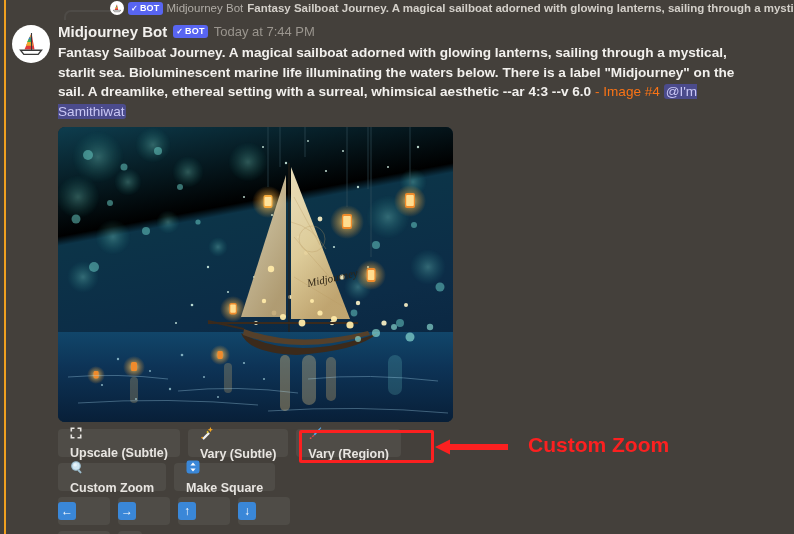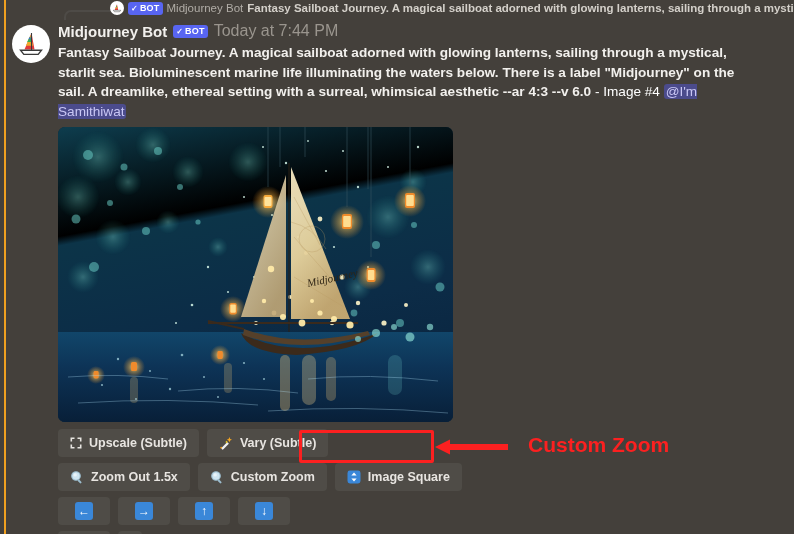--- a/index.html
+++ b/index.html
@@ -104,32 +104,32 @@
     height: 22px;
   }
   .author {
     color: #f2f0ed;
     font-size: 15px;
     font-weight: bold;
   }
   .timestamp {
     color: #9b9views;
     color: #9a958e;
-    font-size: 16px;
+    font-size: 13px;
   }
 
   .msg-text {
     color: #f2f0ed;
     font-size: 13.6px;
     font-weight: bold;
     line-height: 19.5px;
     margin-top: 1px;
     max-width: 700px;
   }
-  .msg-text .dim { color: #ffffff; font-weight: normal; }
+  .msg-text .dim { color: #f97316; font-weight: normal; }
   .mention {
     background: #4b4b8c;
     color: #c9c7f5;
     border-radius: 3px;
     padding: 0 2px;
     font-weight: normal;
   }
 
   
   .attachment {
@@ -151,28 +151,29 @@
     margin-bottom: 6px;
   }
   .btn {
     background: #4f4c47;
     color: #e8e5e1;
     border: none;
     border-radius: 4px;
     height: 28px;
     padding: 0 12px;
     display: inline-flex;
-    align-items: center;
+    align-items: flex-start;
     justify-content: center;
     gap: 7px;
     font-family: "Liberation Sans", sans-serif;
     font-size: 12.5px;
     font-weight: bold;
     cursor: pointer;
     white-space: nowrap;
+    flex-direction: column;
   }
   .btn .ico { display: inline-flex; align-items: center; }
   .btn .ico svg { display: block; }
 
   .btn-square {
     width: 52px;
     padding: 0;
   }
   .btn-heart { width: 52px; padding: 0; }
 
@@ -514,55 +515,55 @@
               <rect x="1.5" y="8.8" width="9" height="2.4" rx="1" transform="rotate(-45 6 10)" fill="#f0f0f0"></rect>
               <path d="M10.4 1.1l0.8 1.8 1.8 0.8-1.8 0.8-0.8 1.8-0.8-1.8-1.8-0.8 1.8-0.8z" fill="#f5a623"></path>
               <path d="M7.6 4.6l0.45 1 1 0.45-1 0.45-0.45 1-0.45-1-1-0.45 1-0.45z" fill="#f5d423"></path>
               <circle cx="2.2" cy="11.6" r="0.9" fill="#f5a623"></circle>
             </svg>
           </span>
           <span>Vary (Subtle)</span>
         </button>
 
 
+        <button class="btn">
+          <span class="ico">
+            <svg width="14" height="14" viewBox="0 0 14 14" aria-hidden="true">
+              <path d="M12.6 1.3 L5.6 8.3 L6.9 9.6 L13.3 2.1 Z" fill="#5aa9e6"></path>
+              <path d="M5.2 8.7 L6.5 10 L3.4 11.6 Z" fill="#e04b4b"></path>
+              <circle cx="2.6" cy="12.2" r="0.9" fill="#e04b4b"></circle>
+            </svg>
+          </span>
+          <span>Vary (Region)</span>
+        </button>
       </div>
 
       <div class="row">
+
 
         <button class="btn">
           <span class="ico">
             <svg width="14" height="14" viewBox="0 0 14 14" aria-hidden="true">
               <circle cx="6" cy="6" r="4.3" fill="#cfe6f2" stroke="#9bbccd" stroke-width="1.1"></circle>
               <circle cx="5.2" cy="4.9" r="1.7" fill="#eef7fc" opacity="0.85"></circle>
               <rect x="8.7" y="9.1" width="4.6" height="2" rx="1" transform="rotate(45 8.7 9.1)" fill="#9bbccd"></rect>
             </svg>
           </span>
-          <span>Zoom Out 1.5x</span>
-        </button>
-
-        <button class="btn">
-          <span class="ico">
-            <svg width="14" height="14" viewBox="0 0 14 14" aria-hidden="true">
-              <circle cx="6" cy="6" r="4.3" fill="#cfe6f2" stroke="#9bbccd" stroke-width="1.1"></circle>
-              <circle cx="5.2" cy="4.9" r="1.7" fill="#eef7fc" opacity="0.85"></circle>
-              <rect x="8.7" y="9.1" width="4.6" height="2" rx="1" transform="rotate(45 8.7 9.1)" fill="#9bbccd"></rect>
-            </svg>
-          </span>
           <span>Custom Zoom</span>
         </button>
 
         <button class="btn">
           <span class="ico">
             <svg width="14" height="14" viewBox="0 0 14 14" aria-hidden="true">
               <rect x="0.5" y="0.5" width="13" height="13" rx="2.4" fill="#3a87d8"></rect>
               <path d="M7 2.4 L9.6 5.6 L4.4 5.6 Z" fill="#fff"></path>
               <path d="M7 11.6 L4.4 8.4 L9.6 8.4 Z" fill="#fff"></path>
             </svg>
           </span>
-          <span>Image Square</span>
+          <span>Make Square</span>
         </button>
       </div>
 
       <div class="row">
         <button class="btn btn-square">
           <span class="arrow-box">
             <span>←</span>
           </span>
         </button>
         <button class="btn btn-square">

